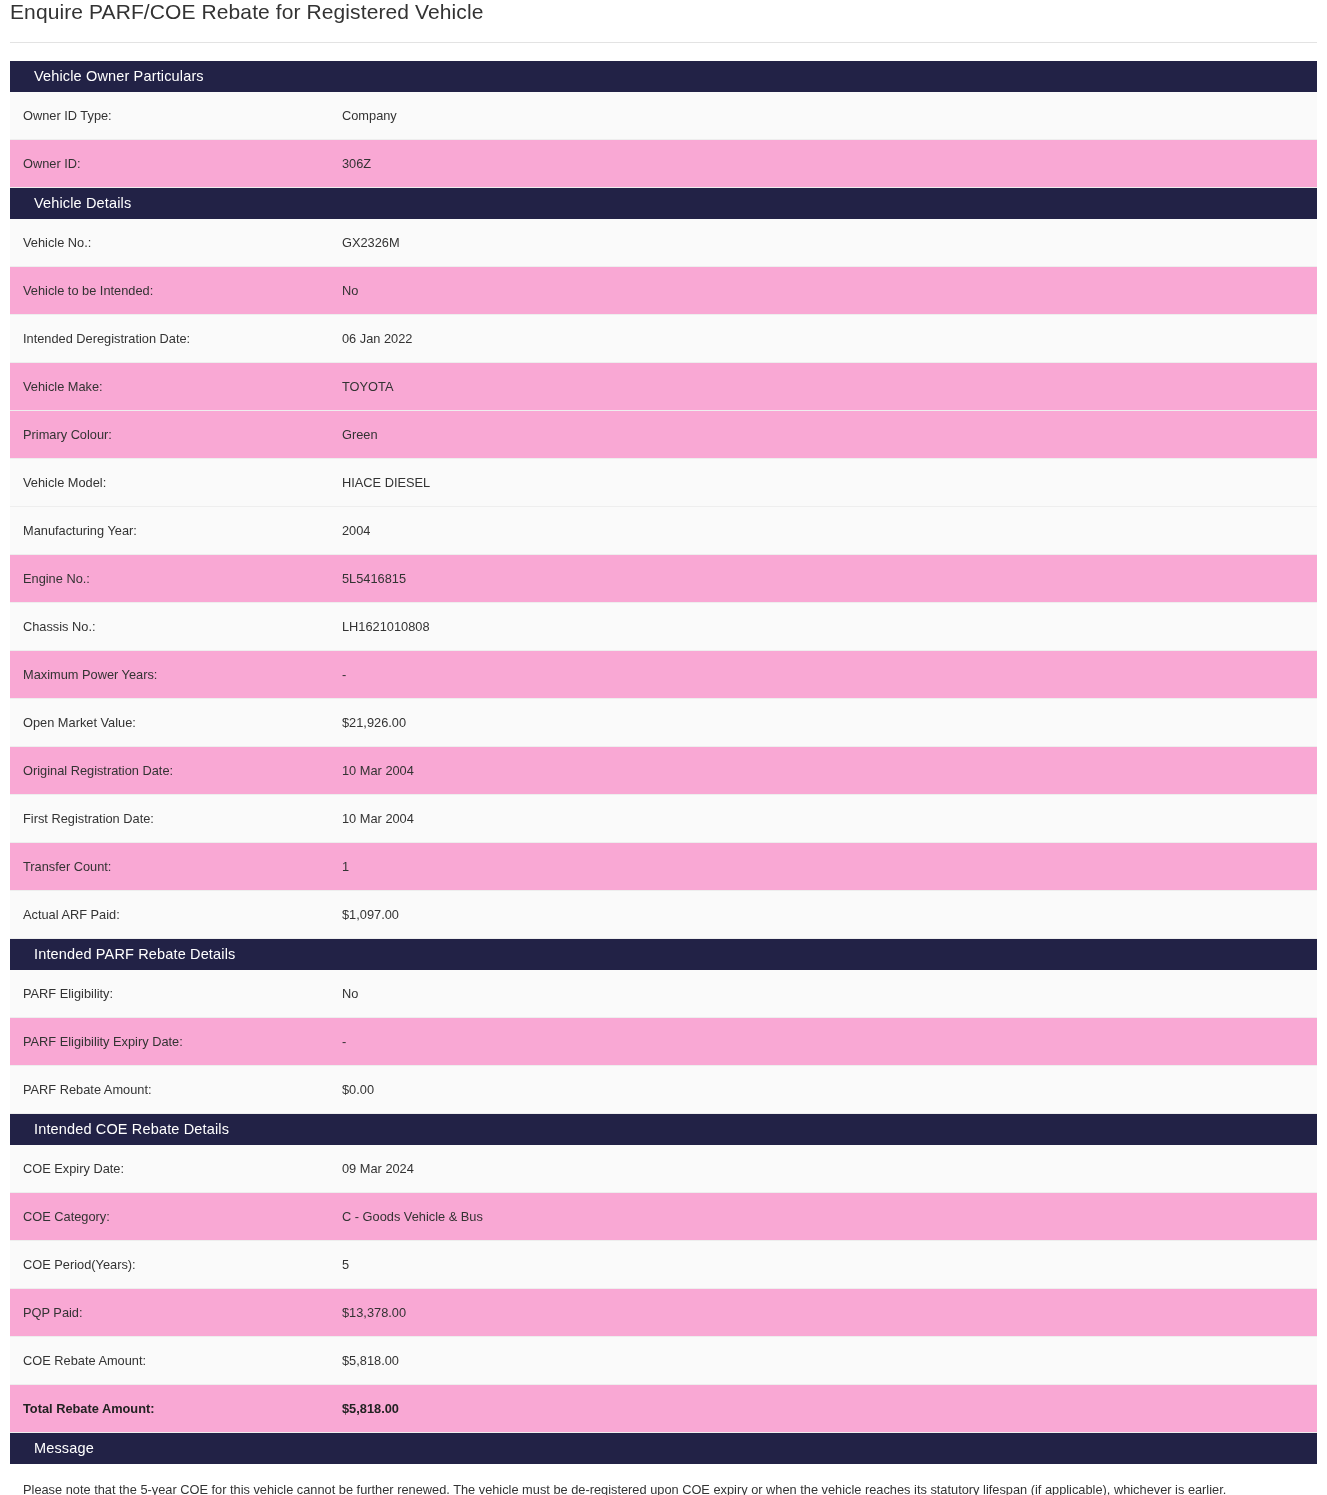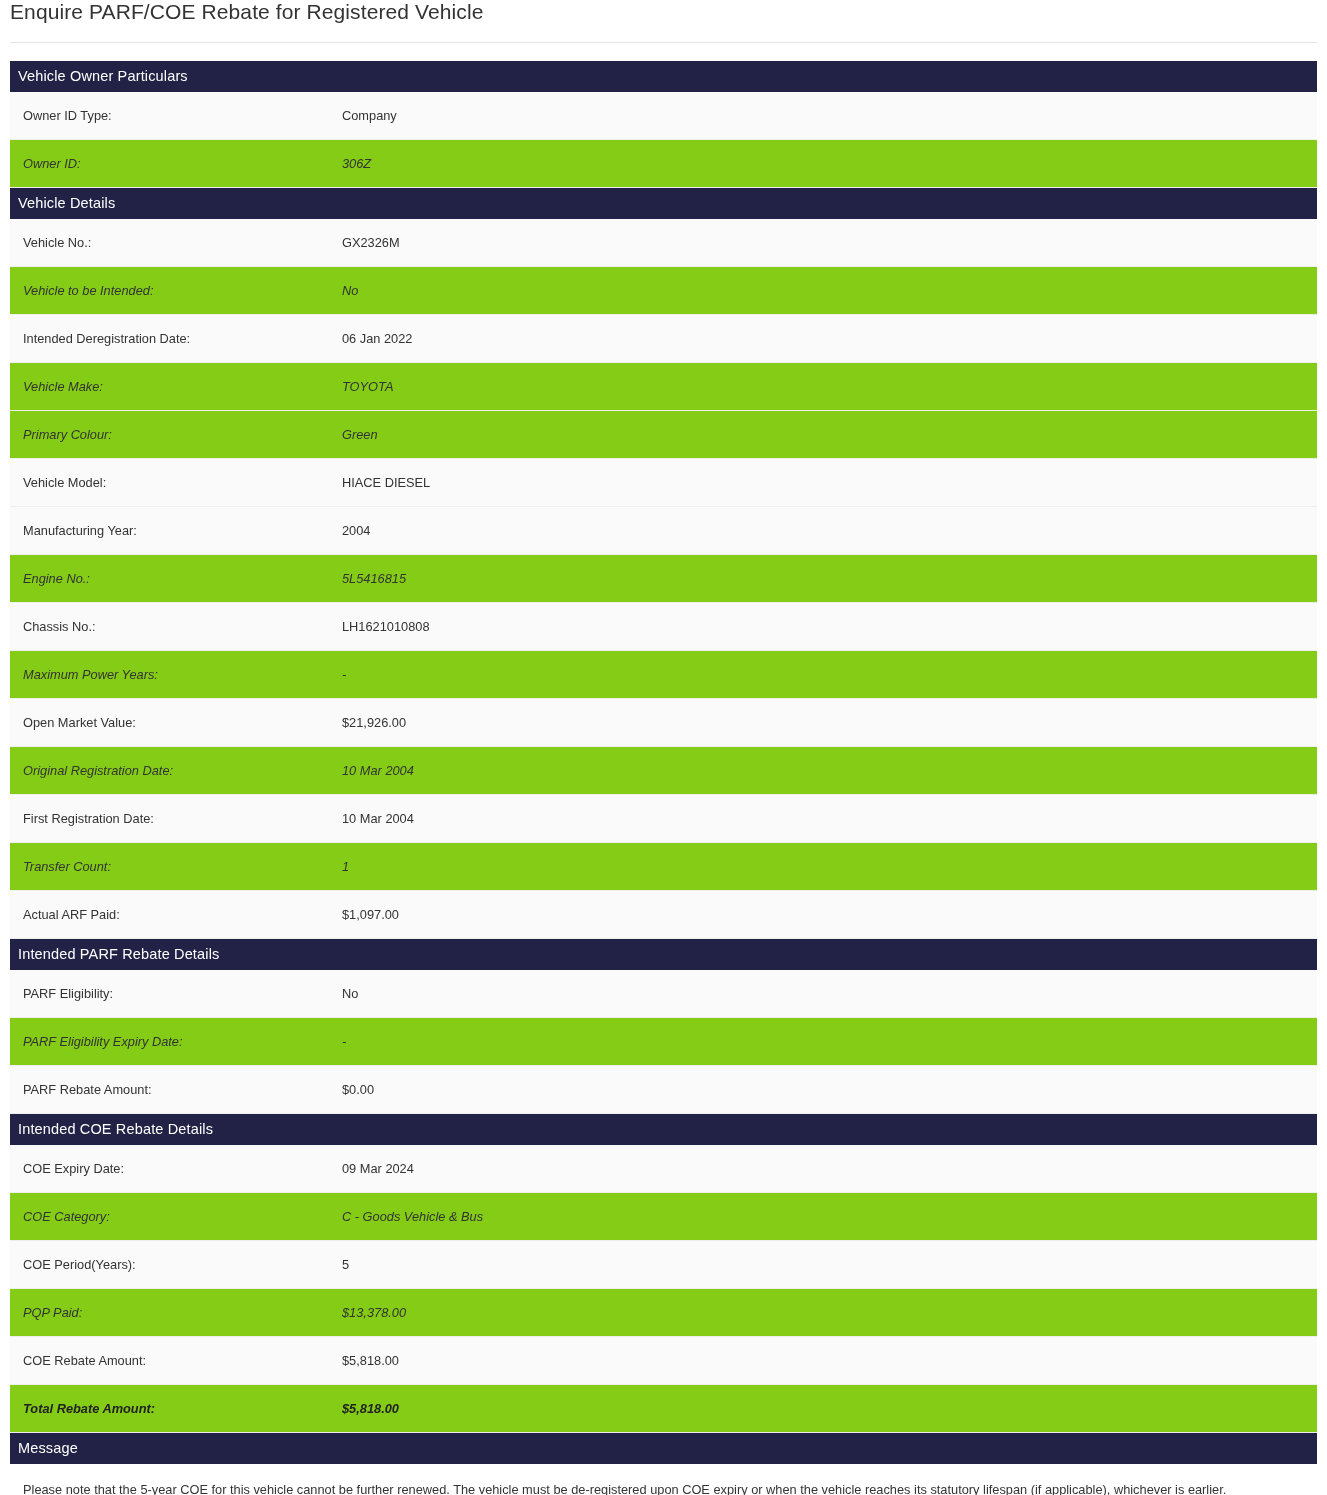--- a/index.html
+++ b/index.html
@@ -33,34 +33,34 @@
     width: 1307px;
     margin: 0 10px;
     border-collapse: collapse;
     table-layout: fixed;
   }
   .section-head td {
     background: #222246;
     color: #ffffff;
     font-size: 14.5px;
     font-weight: 400;
-    padding: 7px 0 8px 8px;
+    padding: 7px 0 8px 24px;
     letter-spacing: 0.15px;
   }
   .row td {
     font-size: 12.8px;
     color: #333333;
     padding: 16px 0 16px 0;
     border-bottom: 1px solid #eeeeee;
     vertical-align: top;
   }
   .row td.label { padding-left: 13px; width: 330px; }
   .row td.value { padding-left: 2px; }
   .row.alt td { background: #fafafa; margin-top: 37px; }
-  .row.plain td { background: #84cc16; font-style: italic; }
+  .row.plain td { background: #f9a8d4; }
   .row.bold td { font-weight: bold; color: #222222; }
   .message-row td {
     font-size: 12.8px;
     color: #333333;
     padding: 17px 14px 17px 13px;
     background: #ffffff;
     border-bottom: 1px solid #eeeeee;
     line-height: 1.45;
   }
 </style>

